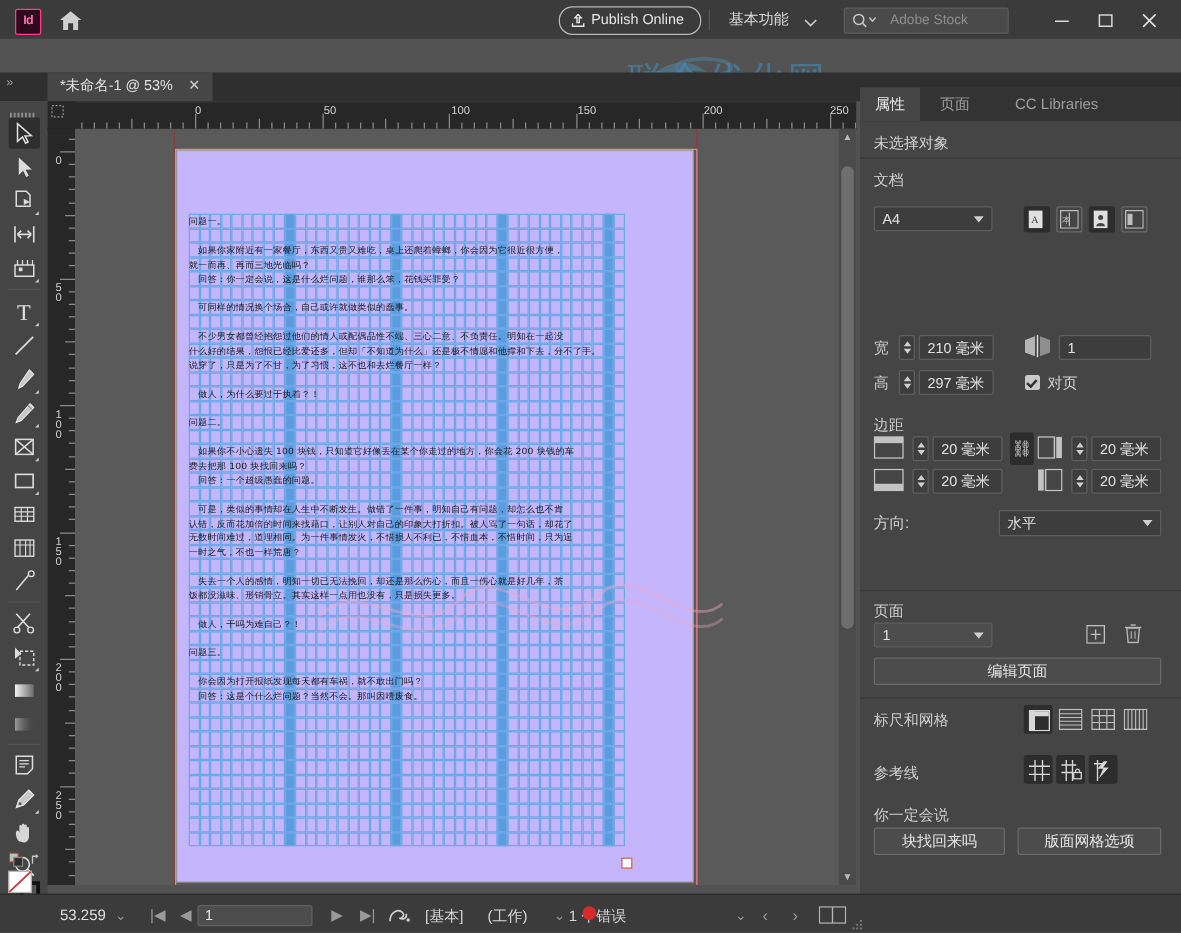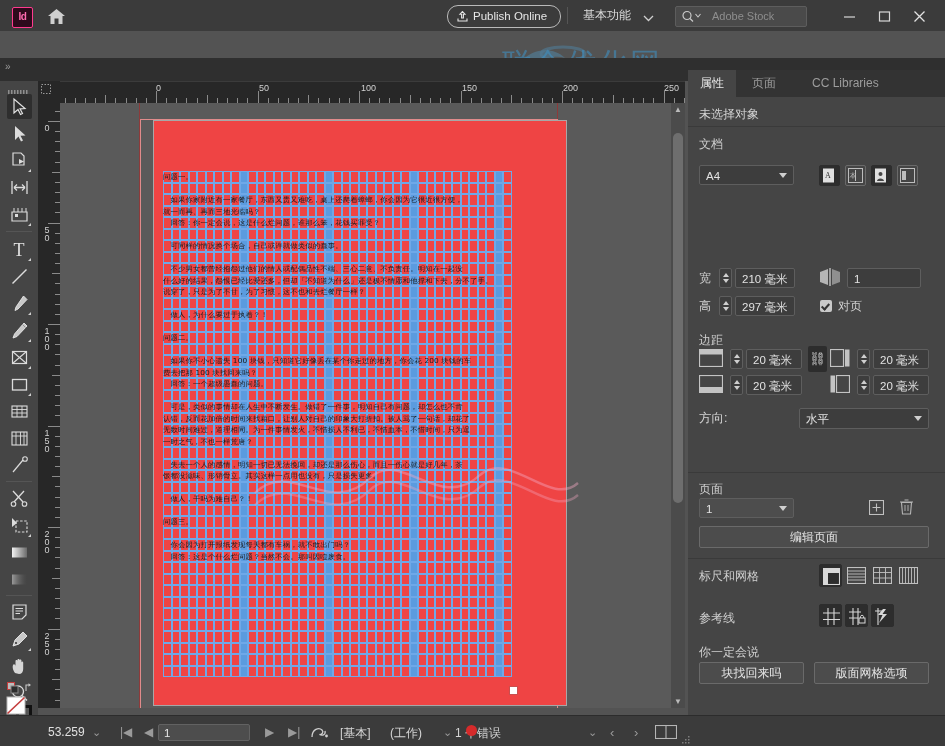--- a/index.html
+++ b/index.html
@@ -62,22 +62,22 @@
      border-right:1px solid #1c1c1c;overflow:hidden;}
   .tick{position:absolute;background:#8a8a8a;}
   .rlabel{position:absolute;font-size:9px;color:#d2d2d2;font-family:"Liberation Sans",sans-serif;}
   .vlabel{position:absolute;font-size:9px;color:#d2d2d2;writing-mode:vertical-rl;
      text-orientation:upright;letter-spacing:-2px;}
 
   
   .canvas{position:absolute;left:60px;top:103px;width:625px;height:605px;background:#5a5a5a;
      overflow:hidden;}
   .pasteboard-edge{position:absolute;top:0;width:1px;height:605px;background:#8d3a3a;}
-  .page{position:absolute;left:82px;top:18px;width:412px;height:584px;background:#ef4444;
-     box-shadow:0 0 0 1px #a7a7a7;margin-left:12px;}
+  .page{position:absolute;left:82px;top:18px;width:412px;height:584px;background:#c4b5fd;
+     box-shadow:0 0 0 1px #a7a7a7;}
   .page-outline{position:absolute;left:80px;top:16px;width:416px;height:588px;
      border:1px solid #e08b8b;pointer-events:none;}
   .textgrid{position:absolute;left:9px;top:50px;width:349px;height:510px;}
   .gridrow{position:absolute;left:0;width:349px;height:11.5px;}
   .gridcell{position:absolute;top:0;width:8.5px;height:11.5px;border:1px solid #6fa8e8;
      box-sizing:border-box;}
   .gridcell.fill{background:#5b9bdf;}
   .cjk-line{position:absolute;left:0;font-size:7.4px;color:#1a1a1a;letter-spacing:0.1px;
      white-space:nowrap;line-height:11.5px;font-family:"DejaVu Sans",sans-serif;
      transform:scaleY(0.92);transform-origin:left top;}
@@ -197,20 +197,24 @@
       <path d="M14 40 C14 16, 46 6, 62 22 C50 18, 30 24, 30 42 C30 58, 48 64, 60 56 C50 68, 14 64, 14 40 Z" fill="#4fa4d8" opacity=".65"></path>
       <path d="M34 44 C54 30, 78 28, 96 38 C78 36, 56 42, 42 52 Z" fill="#d9b13c" opacity=".8"></path>
       <path d="M36 46 C52 38, 70 36, 84 40 C68 42, 50 48, 40 54 Z" fill="#cf4a3a" opacity=".75"></path>
       <ellipse cx="60" cy="18" rx="22" ry="7" fill="none" stroke="#4fa4d8" stroke-width="3" opacity=".6"></ellipse>
     </svg>
   </div>
   <div class="wm-text">联合优化网</div>
 
   <div class="tabbar">
     <span class="dblarrow">»</span>
+    <div class="doc-tab">
+      <span>*未命名-1 @ 53%</span>
+      <span class="tab-close">✕</span>
+    </div>
   </div>
 
   <div class="toolbar">
     <div class="tb-grip">
       <svg width="22" height="6" viewBox="0 0 22 6">
           <g fill="#8e8e8e">
             <rect x="0" y="0" width="1.5" height="5"></rect>
             <rect x="3" y="0" width="1.5" height="5"></rect>
             <rect x="6" y="0" width="1.5" height="5"></rect>
             <rect x="9" y="0" width="1.5" height="5"></rect>

